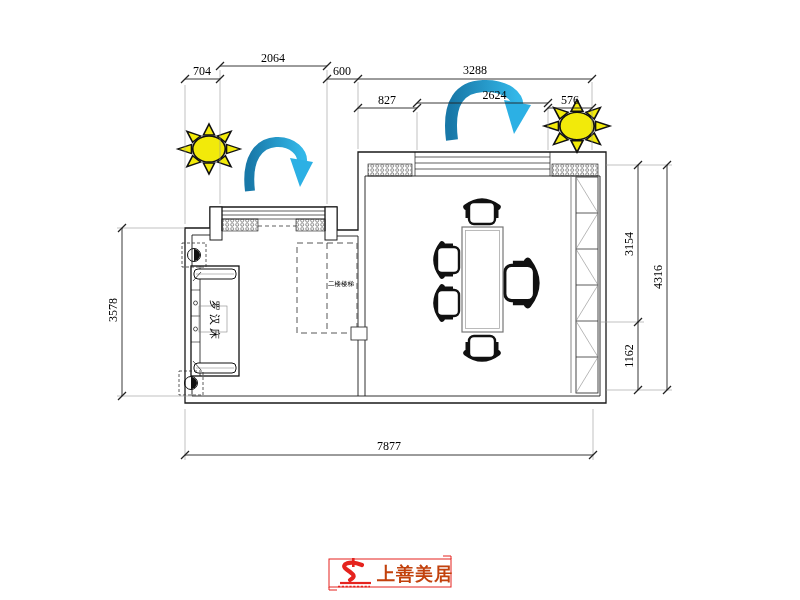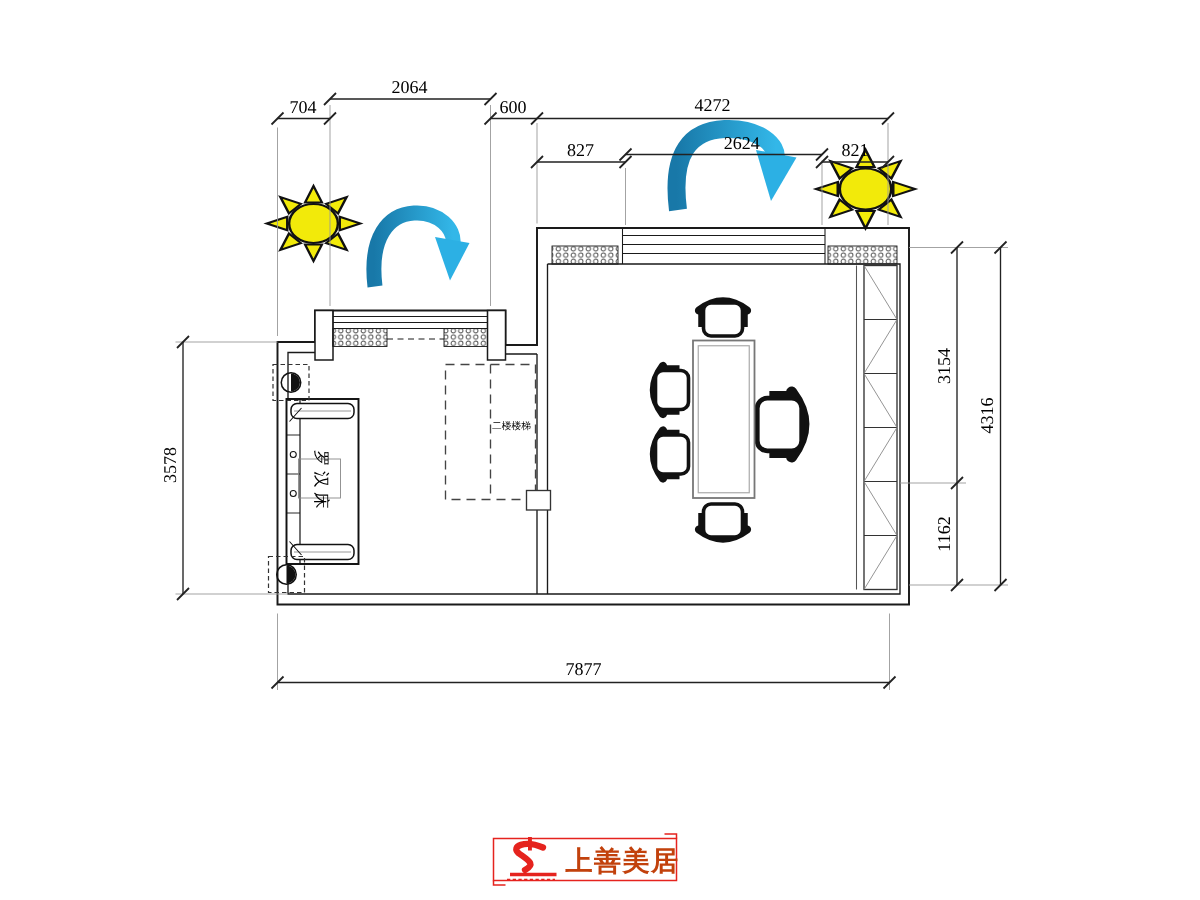--- a/index.html
+++ b/index.html
@@ -177,24 +177,24 @@
     <rect x="352" y="558" width="2.6" height="9" fill="#e5231e"></rect>
     <path d="M362,565 C350,560 340,564 346,569 C353,574 357,576 350,580" stroke="#e5231e" stroke-width="4.2" fill="none" stroke-linecap="round"></path>
     <path d="M340,583 H371" stroke="#e5231e" stroke-width="2.2"></path>
     <path d="M338,586.5 H370" stroke="#e5231e" stroke-width="1.4" stroke-dasharray="2.2,1.6"></path>
   </g>
 </svg>
 
   <div class="dim" style="left:202px;top:71px;">704</div>
   <div class="dim" style="left:273px;top:58px;">2064</div>
   <div class="dim" style="left:342px;top:71px;">600</div>
-  <div class="dim" style="left:475px;top:70px;">4272</div>
+  <div class="dim" style="left:475px;top:70px;">3288</div>
   <div class="dim" style="left:387px;top:100px;">827</div>
   <div class="dim" style="left:482px;top:95px;padding-left:25px;">2624</div>
-  <div class="dim" style="left:570px;top:100px;">821</div>
+  <div class="dim" style="left:570px;top:100px;">576</div>
   <div class="dim v" style="left:113px;top:310px;">3578</div>
   <div class="dim v" style="left:629px;top:244px;">3154</div>
   <div class="dim v" style="left:629px;top:356px;">1162</div>
   <div class="dim v" style="left:658px;top:277px;">4316</div>
   <div class="dim" style="left:389px;top:446px;">7877</div>
 
   <div class="bed-label">罗汉床</div>
   <div class="stairs-label">二楼楼梯</div>
 
   <div class="logo-text">上善美居</div>

